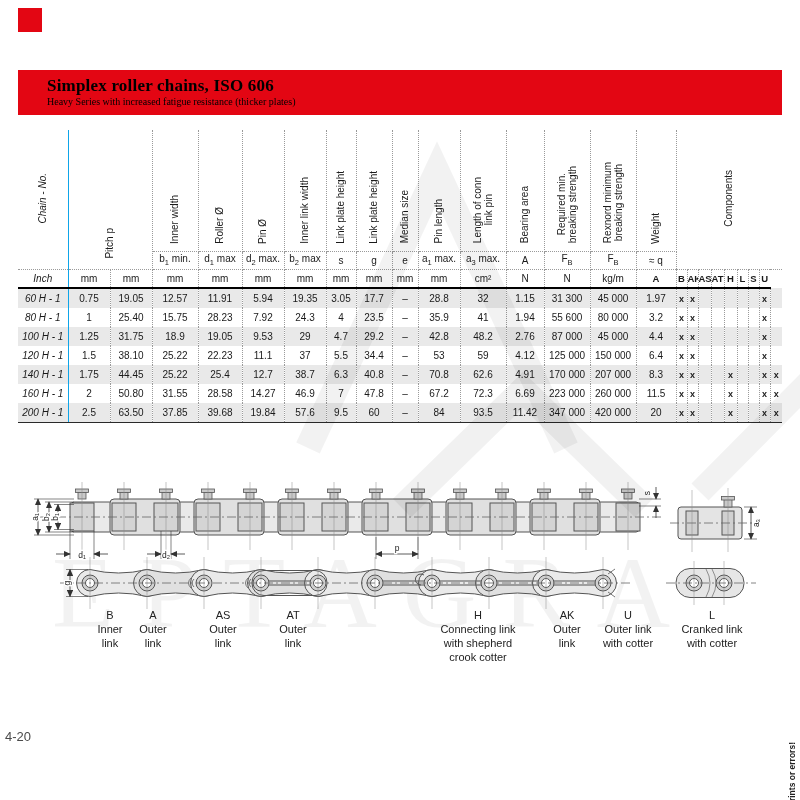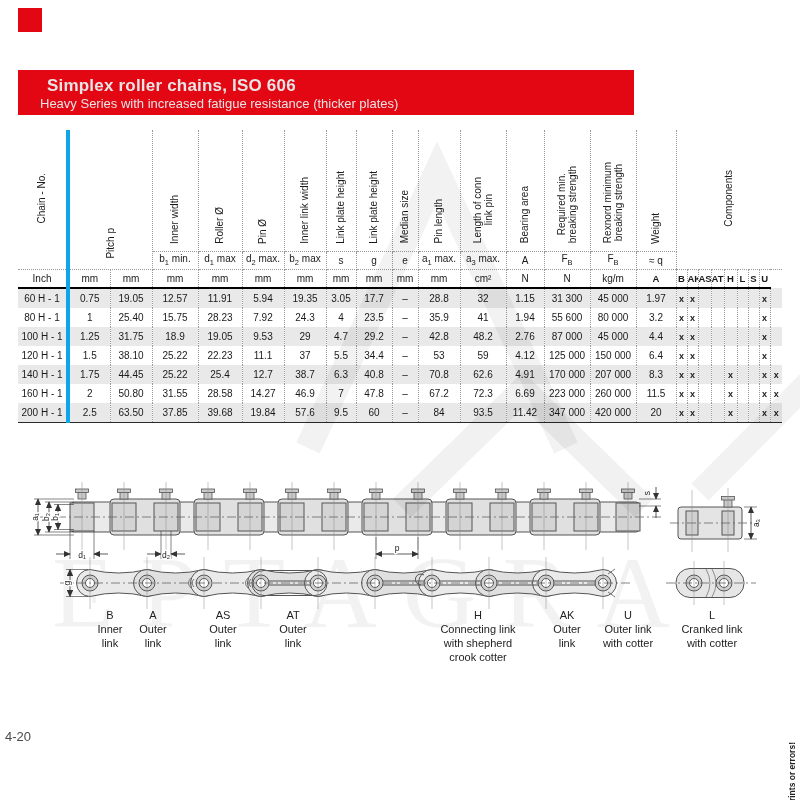--- a/index.html
+++ b/index.html
@@ -1,33 +1,33 @@
 <!DOCTYPE html>
 <html><head>
 <meta charset="utf-8">
 <style>
   html,body{margin:0;padding:0;background:#fff;}
   #page{position:relative;width:800px;height:800px;background:#fff;overflow:hidden;
         font-family:"Liberation Sans", sans-serif;color:#1a1a1a;}
   
   .brand-mark{position:absolute;left:18px;top:8px;width:24px;height:24px;background:#e30613;}
-  .title-bar{position:absolute;left:18px;top:70px;width:616px;height:45px;background:#e30613;
-             color:#e5e5e5;padding:0;box-sizing:border-box;z-index:2;}
+  .title-bar{position:absolute;left:18px;top:70px;width:764px;height:45px;background:#e30613;
+             color:#000000;padding:0;box-sizing:border-box;z-index:2;font-family:Liberation Serif, serif;}
   .title-bar .t1{position:absolute;left:29px;top:6px;font-size:17px;font-weight:bold;letter-spacing:.2px;}
-  .title-bar .t2{position:absolute;left:22px;top:26px;font-size:13px;}
+  .title-bar .t2{position:absolute;left:29px;top:26px;font-size:10px;}
   
   .wm-letters{position:absolute;left:52px;top:534px;z-index:1;font-family:"Liberation Serif", serif;
               font-size:102px;letter-spacing:26px;color:rgba(0,0,0,0.05);white-space:nowrap;}
   
   .tbl-wrap{position:absolute;left:18px;top:130px;z-index:2;}
   table.spec{border-collapse:collapse;table-layout:fixed;width:764px;font-size:10px;}
   table.spec th, table.spec td{padding:0;text-align:center;font-weight:normal;color:#1a1a1a;
       border-right:1px dotted #9a9a9a;overflow:hidden;}
   table.spec .no-r{border-right:none;}
-  table.spec .solid-r{border-right:4px solid #0ea5e9;}
+  table.spec .solid-r{border-right:1px solid #0ea5e9;font-style:italic;}
   tr.h-rot th{height:113px;vertical-align:bottom;border-bottom:1px dotted #9a9a9a;}
   tr.h-rot th.tall{height:131px;vertical-align:middle;border-bottom:1px dotted #9a9a9a;}
   tr.h-rot th.btm{padding-bottom:5px;}
   tr.h-rot th.tall.low{vertical-align:bottom;padding-bottom:8px;}
   .rot{writing-mode:vertical-rl;transform:rotate(180deg);white-space:pre-line;
        display:inline-block;font-size:10px;line-height:10.5px;}
   tr.h-sub th{height:17px;border-bottom:1px dotted #9a9a9a;font-size:10px;margin-left:43px;}
   tr.h-units th{height:17px;border-bottom:2px solid #000;font-size:10px;}
   tr.h-units th.comp-letter{font-weight:bold;font-size:9.5px;}
   tbody td{height:19px;font-size:10px;}

